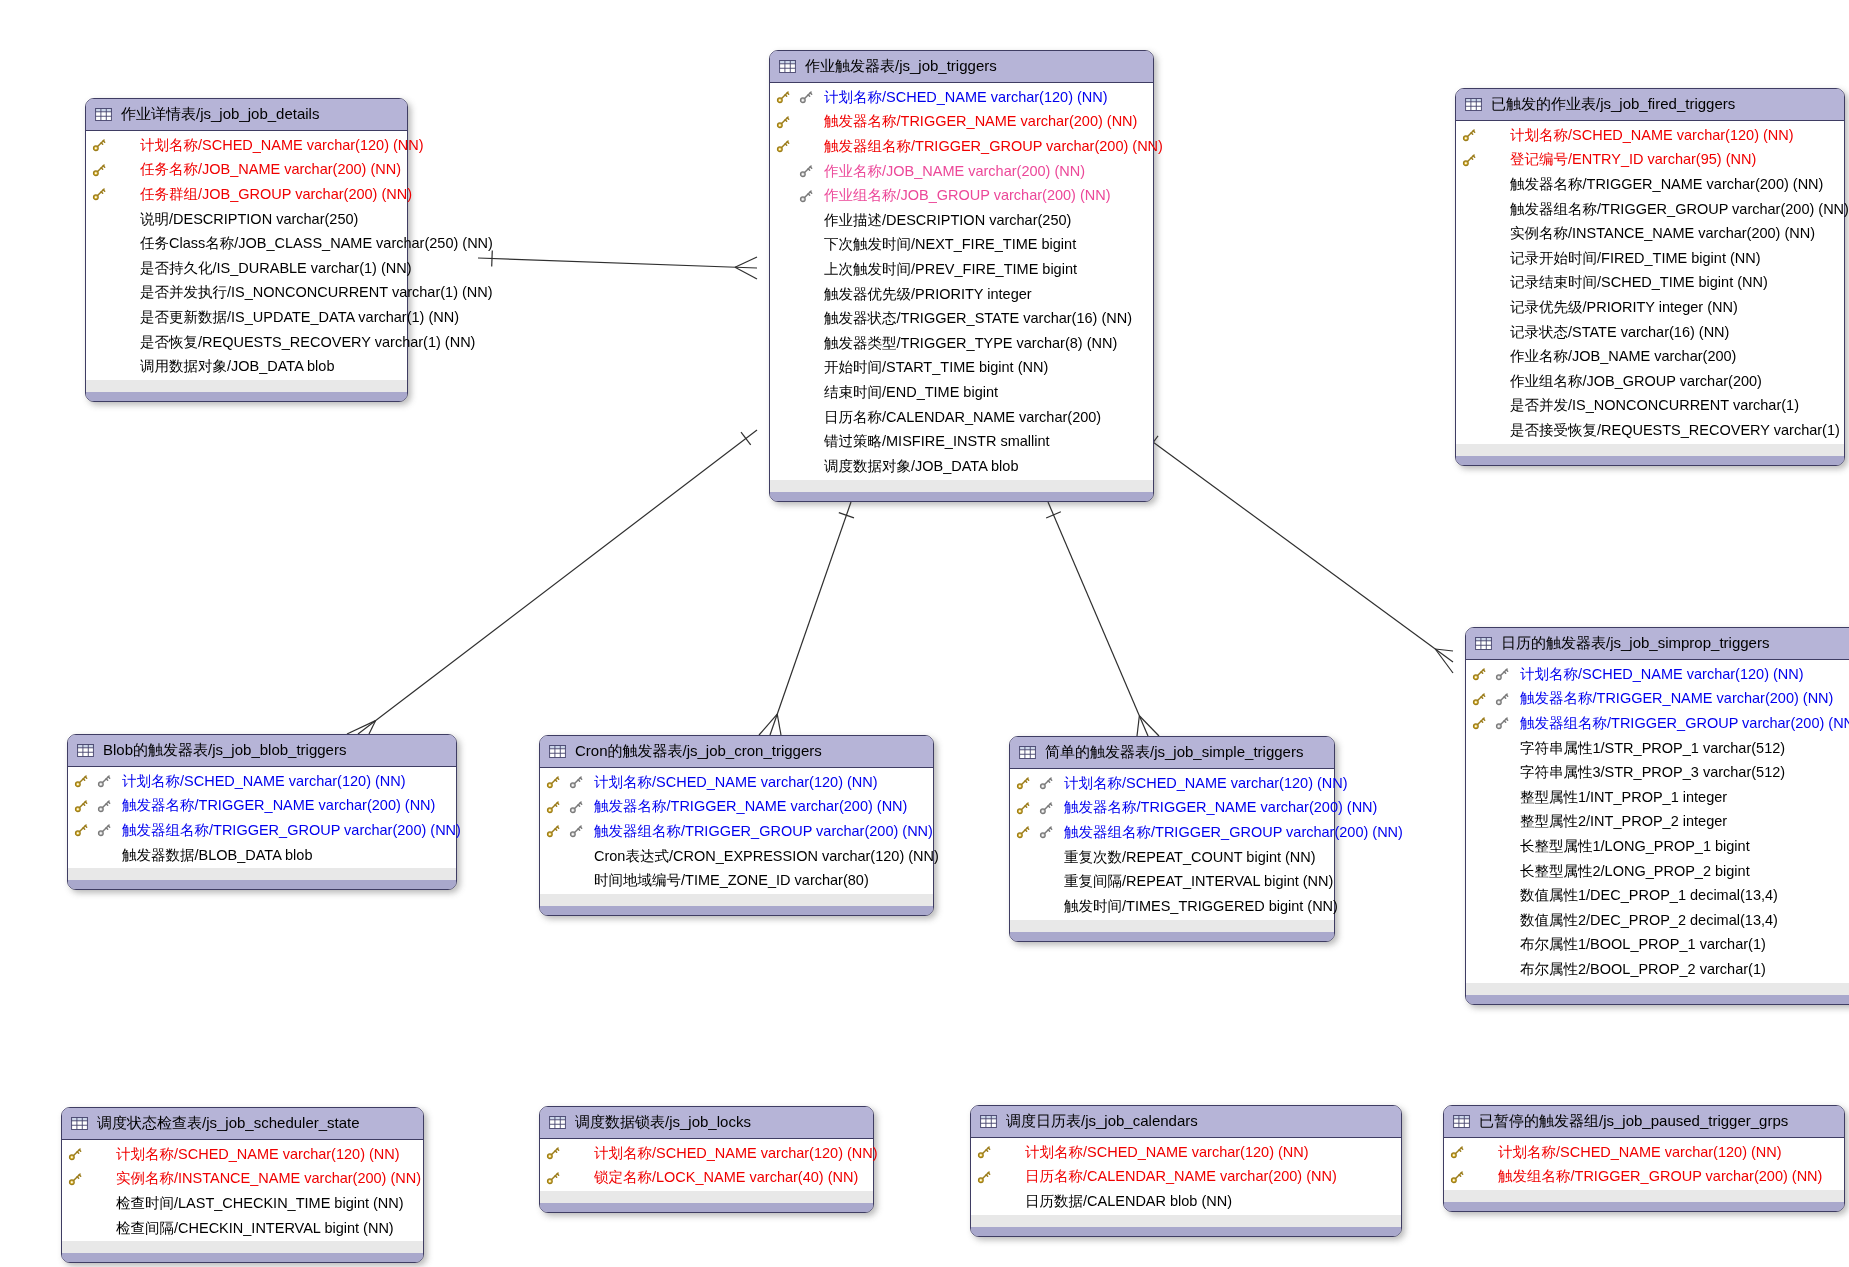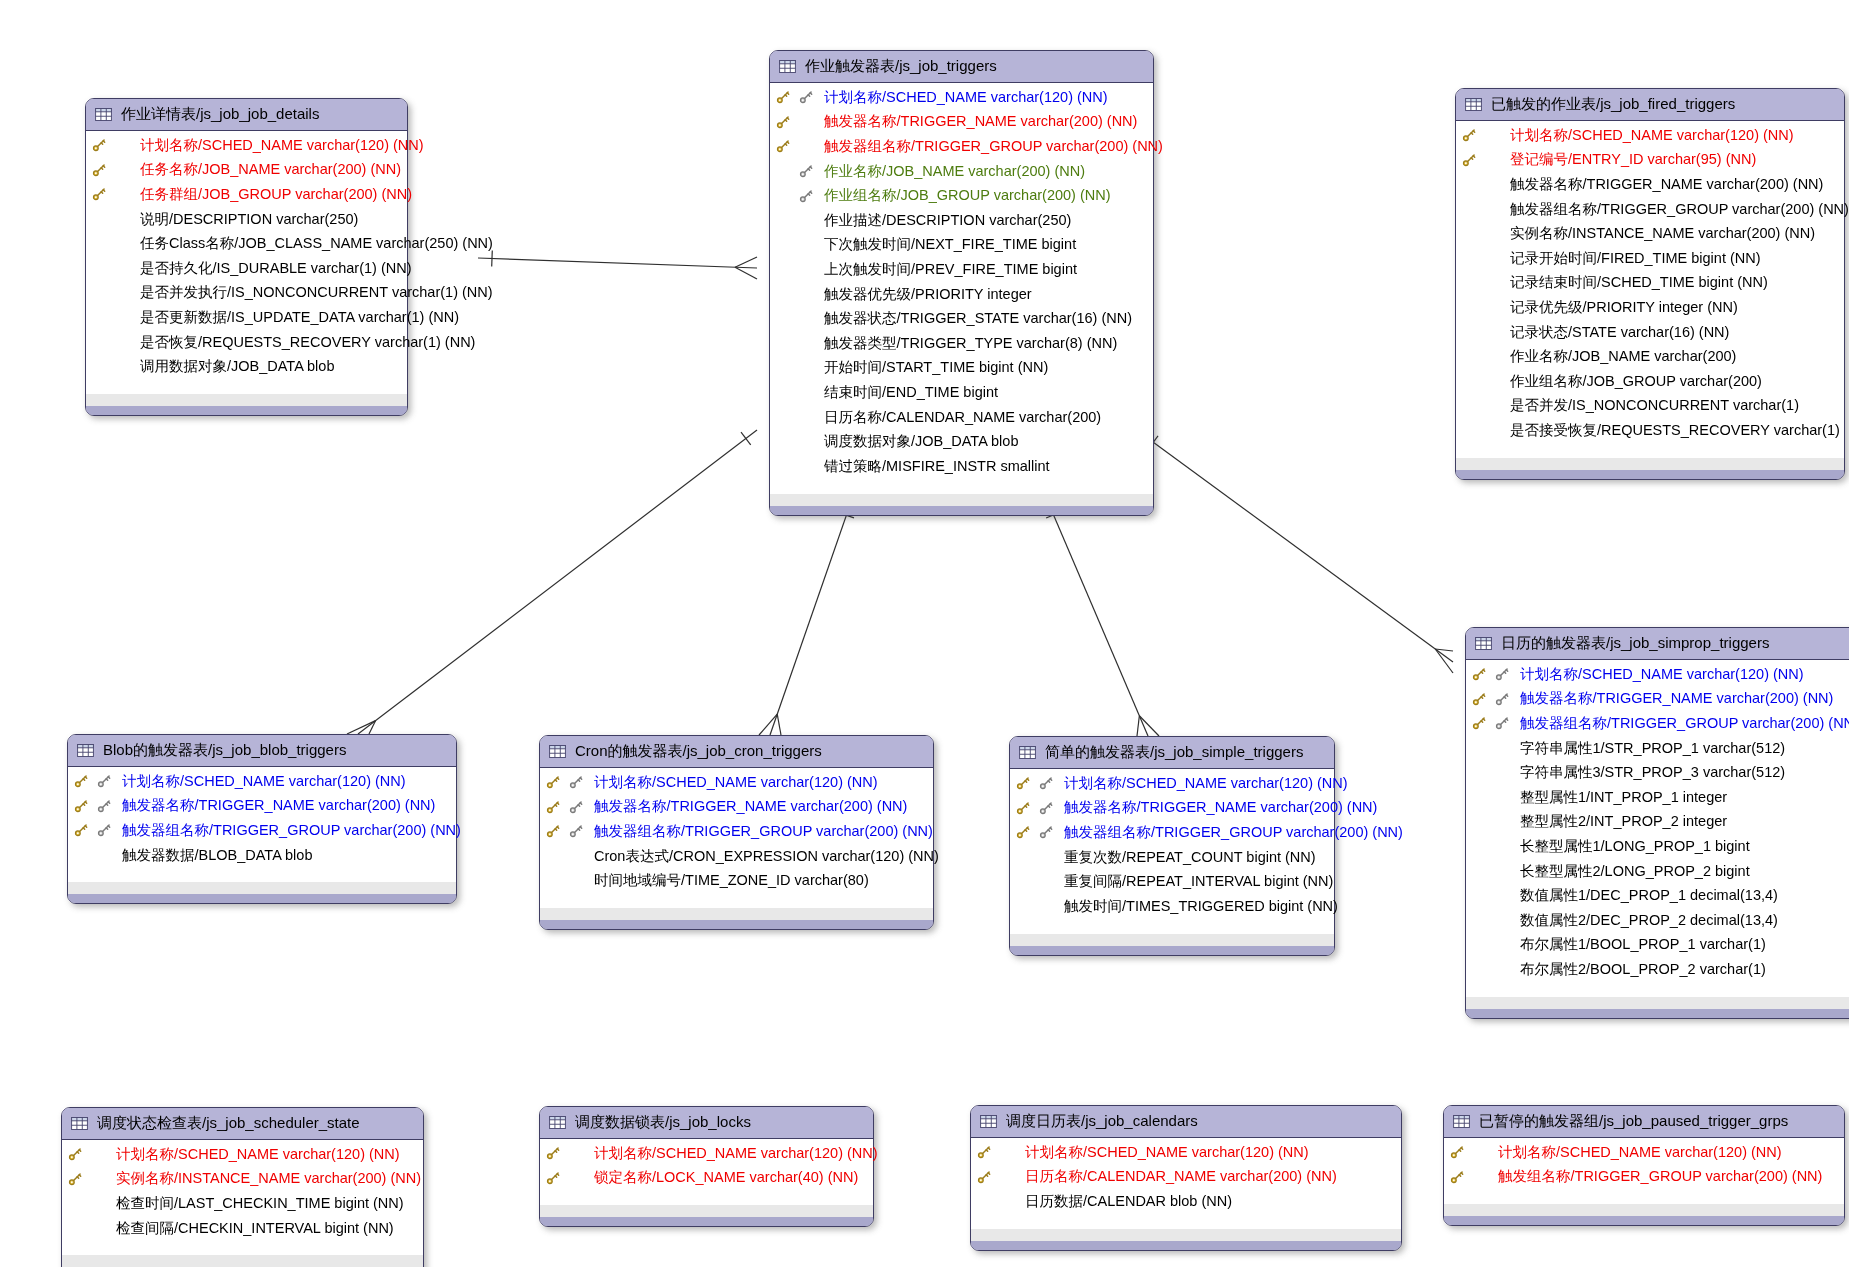--- a/index.html
+++ b/index.html
@@ -6,28 +6,28 @@
   #canvas{position:relative;width:1849px;height:1267px;background:#ffffff;overflow:hidden;
           font-family:"Liberation Sans","DejaVu Sans",sans-serif;}
   #rel-layer{position:absolute;left:0;top:0;z-index:0;pointer-events:none;}
   .tbl{position:absolute;z-index:1;box-sizing:border-box;background:#ffffff;
        border:1.5px solid #3f3d63;border-radius:9px;
        box-shadow:3px 3px 6px rgba(70,70,70,.38);margin-left:12px;}
   .tbl-h{display:flex;align-items:center;height:31px;background:#b6b4d7;
          border-bottom:1.5px solid #3f3d63;border-radius:7px 7px 0 0;
          padding:0 9px;font-size:15px;color:#000;white-space:nowrap;}
   .tbl-h .ticon{display:flex;align-items:center;margin-right:9px;}
-  .rows{padding:2px 0 15px 0;}
+  .rows{padding:2px 0 1px 0;}
   .fld{display:flex;align-items:center;height:24.6px;font-size:14.5px;
        padding-left:6px;white-space:nowrap;}
   .kslot{width:23px;flex:none;display:flex;align-items:center;justify-content:flex-start;}
   .ftext{margin-left:2px;}
   .c-red{color:#f00000;}
   .c-blue{color:#0000ee;}
-  .c-green{color:#4d7c0f;}
+  .c-green{color:#ec4899;}
   .c-black{color:#000000;}
   .ftr-g{height:12px;background:#e8e8e8;}
   .ftr-p{height:9px;background:#a9a8cc;border-radius:0 0 7px 7px;}
 </style>
 </head>
 <body>
 
 <div id="canvas">
   <svg id="rel-layer" width="1849" height="1267">
       <line x1="478" y1="258" x2="757" y2="268" stroke="#2f2f2f" stroke-width="1.2"></line>
@@ -289,26 +289,26 @@
           <span class="ftext c-black">结束时间/END_TIME bigint</span>
         </div>
         <div class="fld">
           <span class="kslot"></span>
           <span class="kslot"></span>
           <span class="ftext c-black">日历名称/CALENDAR_NAME varchar(200)</span>
         </div>
         <div class="fld">
           <span class="kslot"></span>
           <span class="kslot"></span>
+          <span class="ftext c-black">错过策略/MISFIRE_INSTR smallint</span>
+        </div>
+        <div class="fld">
+          <span class="kslot"></span>
+          <span class="kslot"></span>
           <span class="ftext c-black">调度数据对象/JOB_DATA blob</span>
-        </div>
-        <div class="fld">
-          <span class="kslot"></span>
-          <span class="kslot"></span>
-          <span class="ftext c-black">错过策略/MISFIRE_INSTR smallint</span>
         </div>
       </div>
       <div class="ftr-g"></div>
       <div class="ftr-p"></div>
     </div>
     <div class="tbl" style="left: 1443px; top: 88px; width: 390px;">
       <div class="tbl-h">
         <span class="ticon">
           <svg viewBox="0 0 18 14" width="17" height="13">
             <rect x="0.5" y="0.5" width="17" height="13" fill="#ffffff" stroke="#4a4870"></rect>

